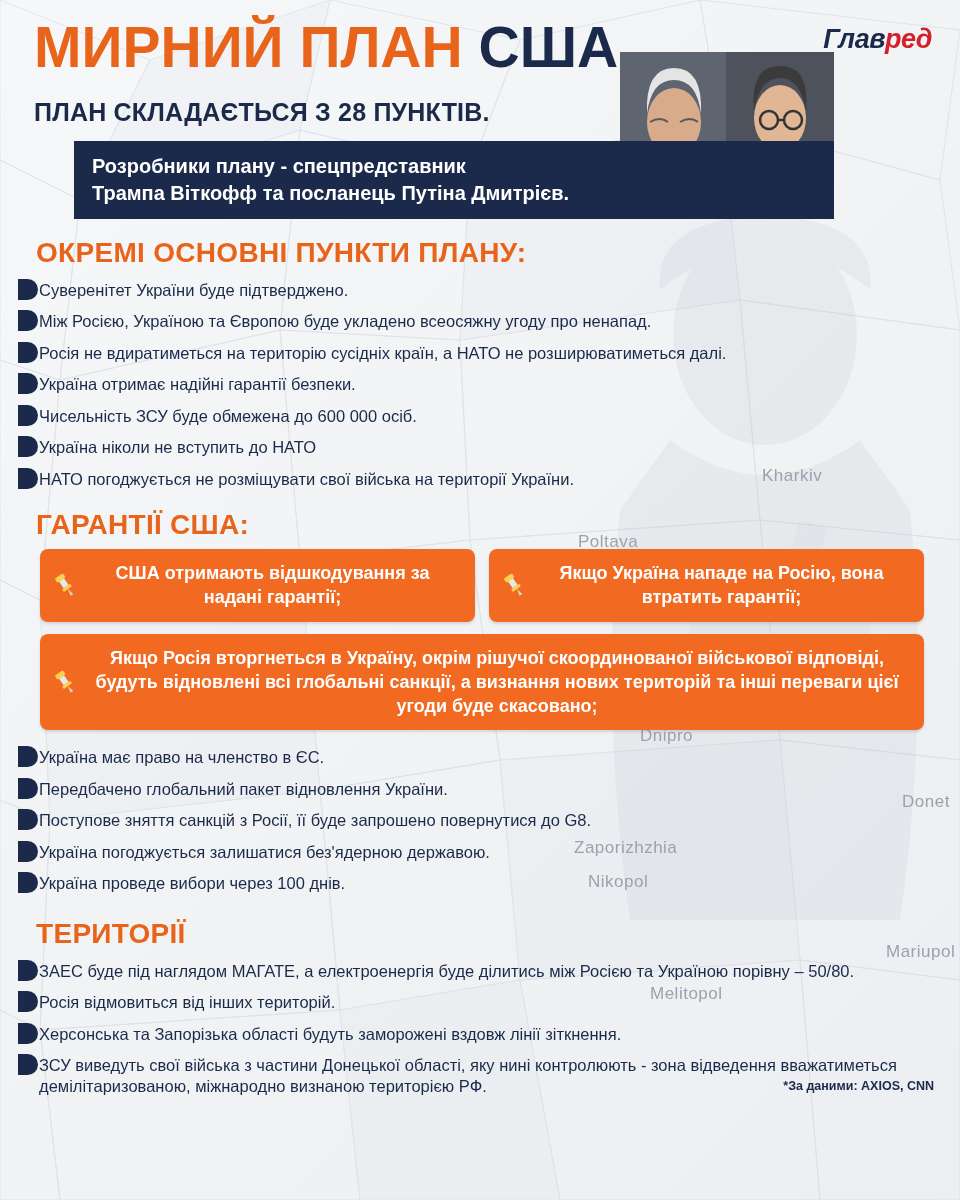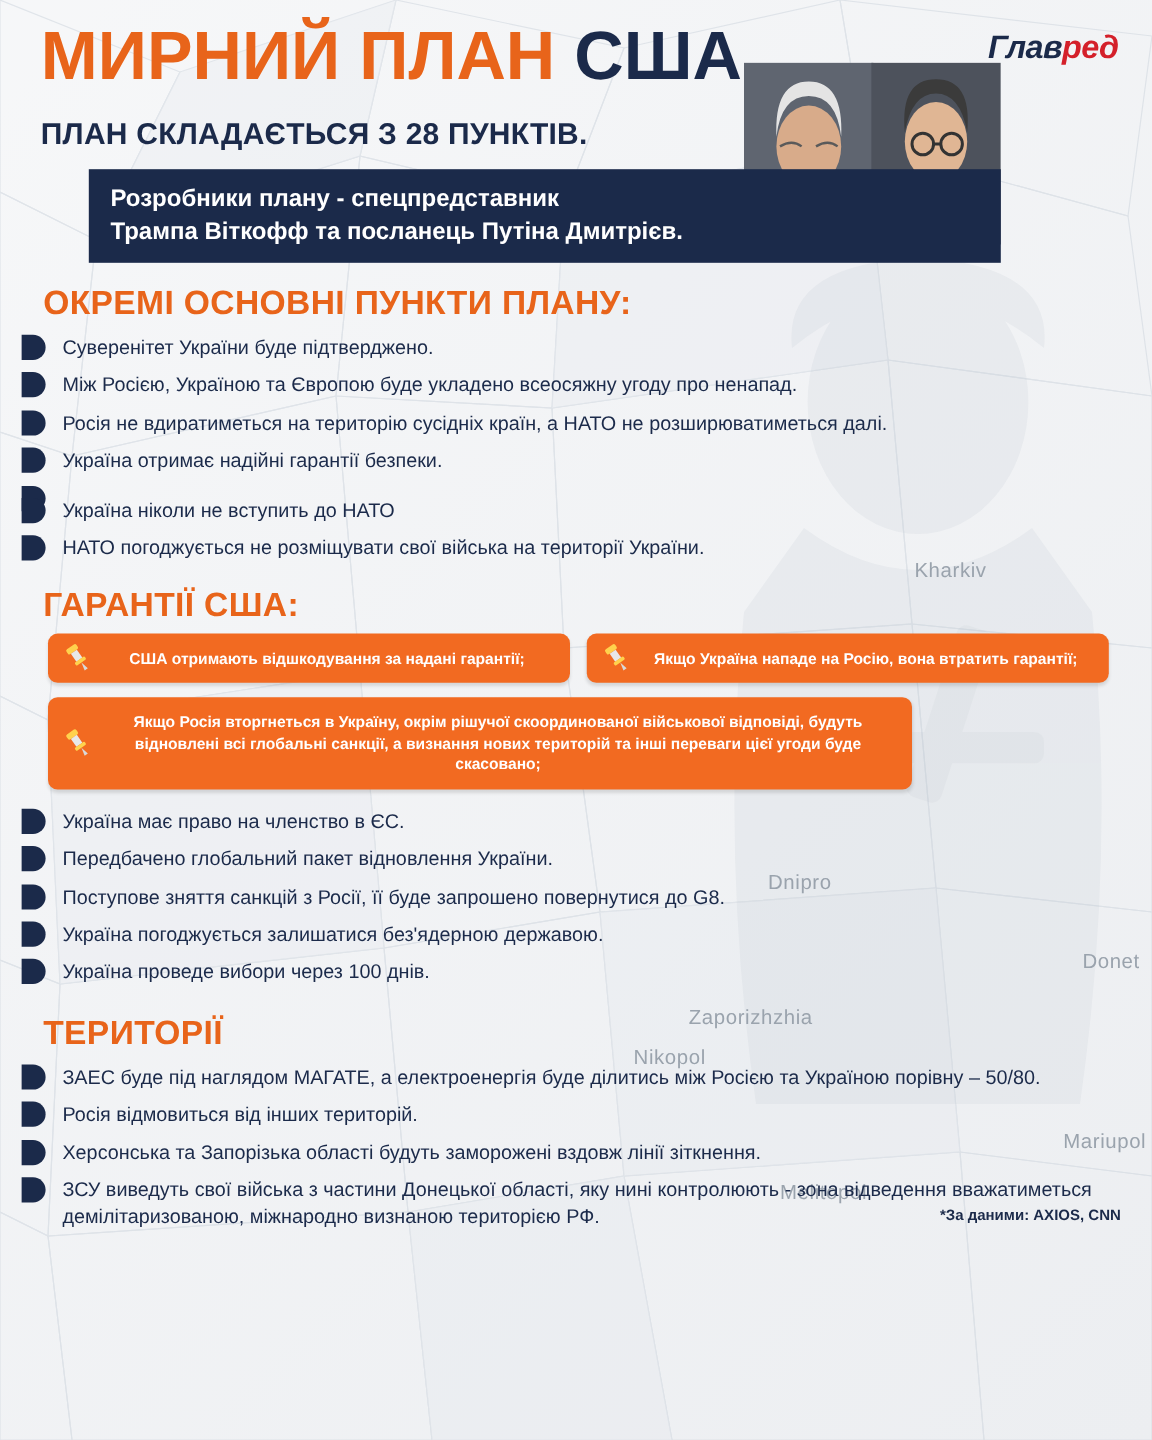--- a/index.html
+++ b/index.html
@@ -125,21 +125,21 @@
     font-size: 28px;
     font-weight: bold;
     letter-spacing: .3px;
     margin: 18px 0 6px 36px;
   }
   .section-title.small-gap { margin-top: 14px; }
 
   .bullets { margin: 0; padding: 0; list-style: none; }
   .bullet {
     position: relative;
-    padding: 5px 0 5px 34px;
+    padding: 5px 0 5px 21px;
     margin-left: 18px;
     font-size: 16.5px;
     color: #1b2a4a;
     line-height: 1.3;
   }
   .bullet .marker {
     position: absolute;
     left: 0;
     top: 4px;
     width: 20px;
@@ -156,30 +156,30 @@
   .card-row {
     display: flex;
     gap: 14px;
     margin-bottom: 12px;
   }
   .card {
     background: #f26a21;
     color: #ffffff;
     border-radius: 8px;
     padding: 12px 16px 12px 46px;
-    font-size: 13px;
+    font-size: 18px;
     font-weight: bold;
     line-height: 1.35;
     text-align: center;
     position: relative;
     box-sizing: border-box;
     box-shadow: 0 2px 3px rgba(0,0,0,.12);
   }
   .card.half { width: 435px; }
-  .card.full { width: 720px; }
+  .card.full { width: 884px; }
   .pin {
     position: absolute;
     left: 12px;
     top: 50%;
     transform: translateY(-50%);
     width: 26px;
     height: 26px;
   }
 
   .footnote {
@@ -250,21 +250,21 @@
       <rect x="150" y="470" width="180" height="26" rx="8"></rect>
       <rect x="236" y="380" width="30" height="150" rx="8" transform="rotate(18 251 455)"></rect>
     </g>
   </svg>
 
   <div class="map-label" style="left:762px; top:466px;">Kharkiv</div>
   <div class="map-label" style="left:578px; top:532px;">Poltava</div>
   <div class="map-label" style="left:640px; top:726px;">Dnipro</div>
   <div class="map-label" style="left:902px; top:792px;">Donet</div>
   <div class="map-label" style="left:574px; top:838px;">Zaporizhzhia</div>
-  <div class="map-label" style="left:528px; top:872px;">Nikopol</div>
+  <div class="map-label" style="left:588px; top:872px;">Nikopol</div>
   <div class="map-label" style="left:886px; top:942px;">Mariupol</div>
   <div class="map-label" style="left:650px; top:984px;">Melitopol</div>
 
   <div class="content">
 
     <div class="header">
       <h1 class="title">
         <span>МИРНИЙ ПЛАН</span>
         <span class="navy">США</span>
       </h1>
@@ -305,21 +305,21 @@
         <div>Трампа Віткофф та посланець Путіна Дмитрієв.</div>
       </div>
     </div>
 
     <div class="section-title">ОКРЕМІ ОСНОВНІ ПУНКТИ ПЛАНУ:</div>
     <ul class="bullets">
       <li class="bullet"><span class="marker"></span><span>Суверенітет України буде підтверджено.</span></li>
       <li class="bullet"><span class="marker"></span><span>Між Росією, Україною та Європою буде укладено всеосяжну угоду про ненапад.</span></li>
       <li class="bullet"><span class="marker"></span><span>Росія не вдиратиметься на територію сусідніх країн, а НАТО не розширюватиметься далі.</span></li>
       <li class="bullet"><span class="marker"></span><span>Україна отримає надійні гарантії безпеки.</span></li>
-      <li class="bullet"><span class="marker"></span></li>
+      <li class="bullet"><span class="marker"></span><span>Чисельність ЗСУ буде обмежена до 600 000 осіб.</span></li>
       <li class="bullet"><span class="marker"></span><span>Україна ніколи не вступить до НАТО</span></li>
       <li class="bullet"><span class="marker"></span><span>НАТО погоджується не розміщувати свої війська на території України.</span></li>
     </ul>
 
     <div class="section-title small-gap">ГАРАНТІЇ США:</div>
     <div class="cards">
       <div class="card-row">
         <div class="card half">
           <svg class="pin" viewBox="0 0 26 26">
             <g transform="rotate(-35 13 13)">

